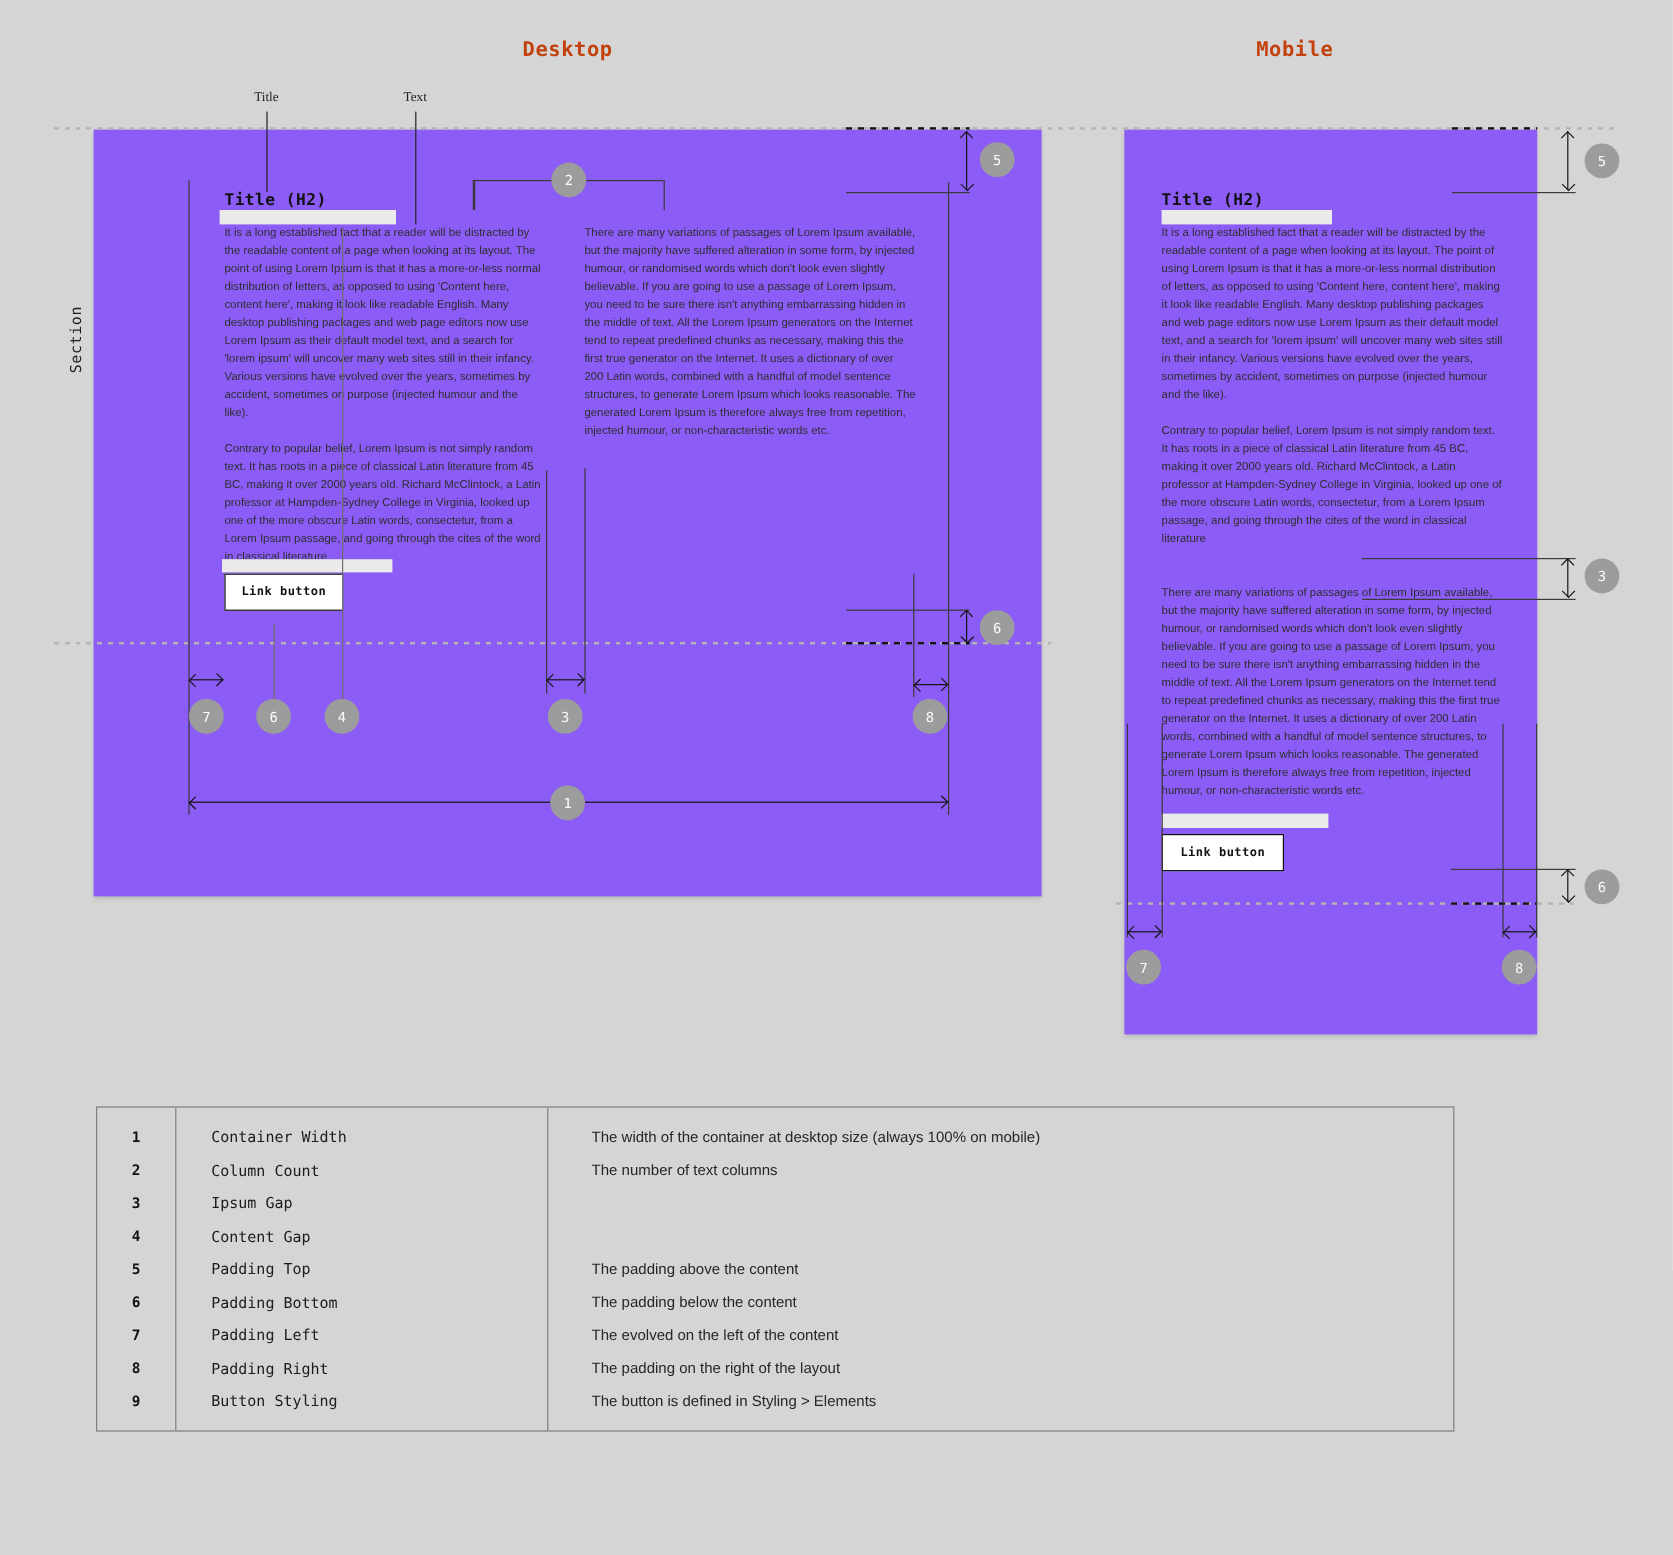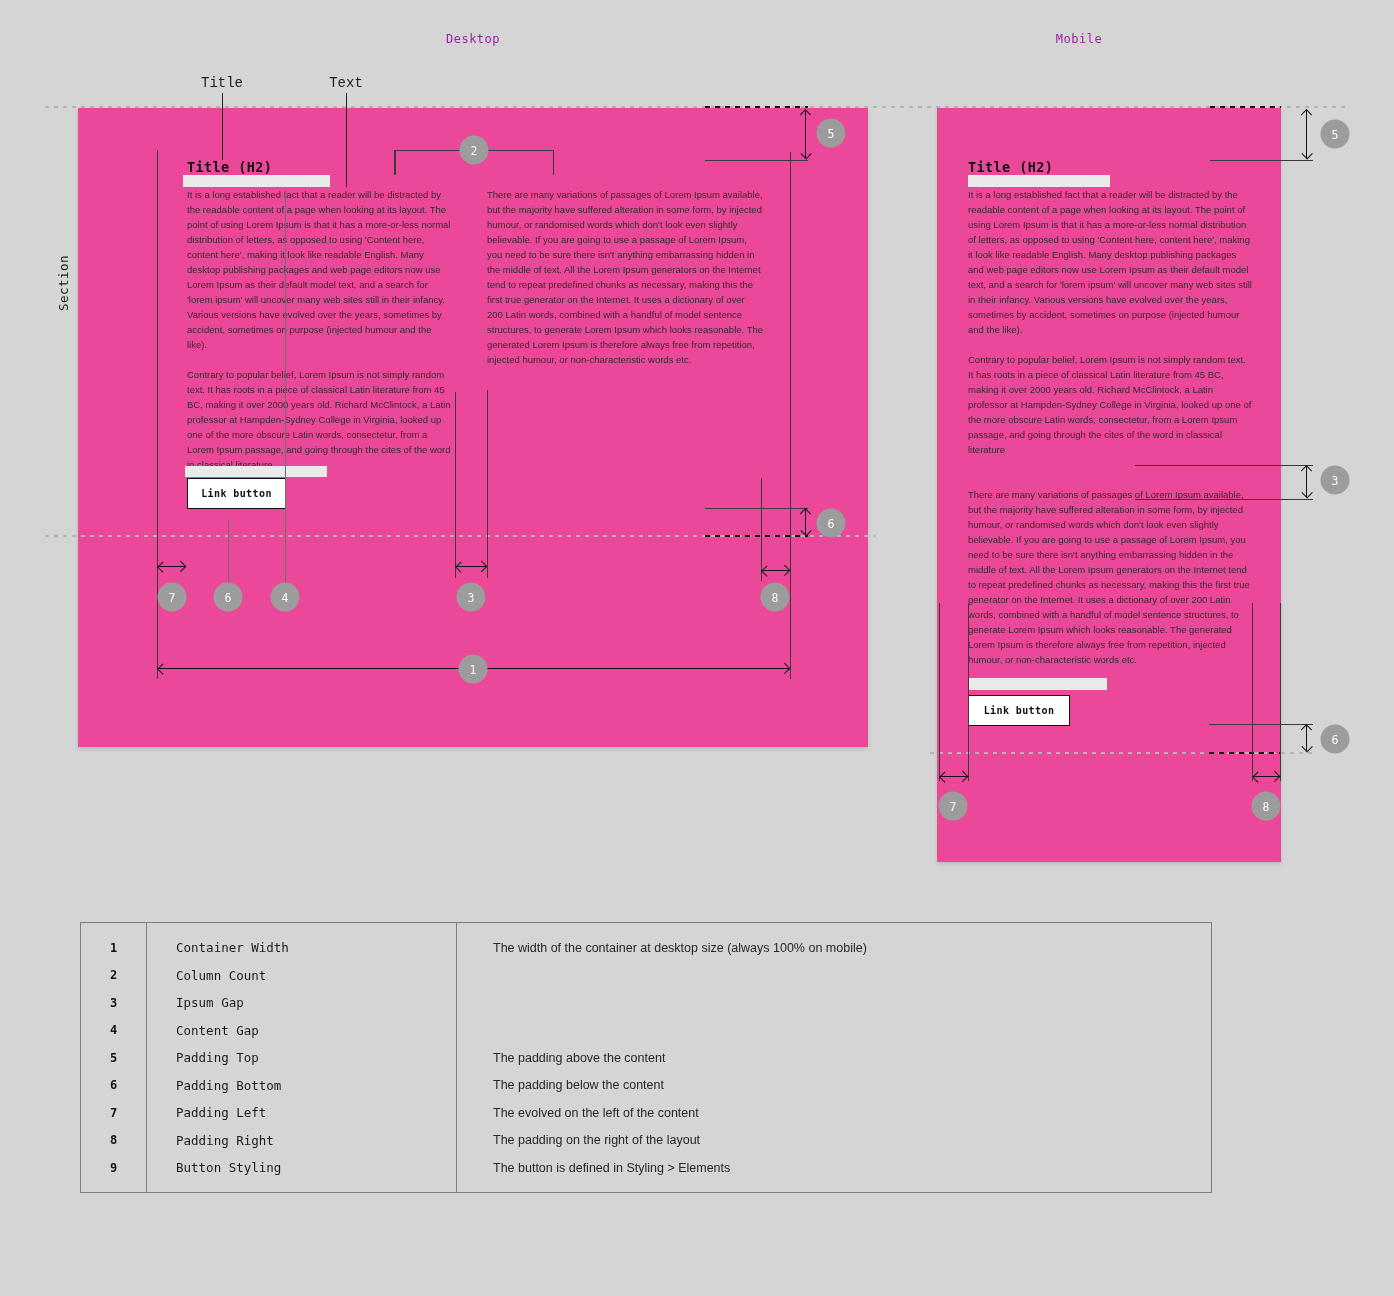--- a/index.html
+++ b/index.html
@@ -1,24 +1,24 @@
 <!DOCTYPE html>
 <html><head>
 <meta charset="utf-8">
 <style>
   html,body{margin:0;padding:0;}
   .page{position:relative;width:1394px;height:1296px;background:#d5d5d5;overflow:hidden;
         font-family:"Liberation Sans","DejaVu Sans",sans-serif;color:#2d2d2d;}
   
-  .panel{position:absolute;background:#ec4899;box-shadow:0 2px 4px rgba(0,0,0,.13);}
+  .panel{position:absolute;background:#8b5cf6;box-shadow:0 2px 4px rgba(0,0,0,.13);}
   
   .big-title{position:absolute;transform:translateX(-50%);font-family:"DejaVu Sans Mono","Liberation Mono",monospace;
-             font-weight:normal;font-size:12px;letter-spacing:.5px;color:#a21caf;}
-  .small-label{position:absolute;transform:translateX(-50%);font-family:Liberation Mono, monospace;
-             font-size:14px;color:#1d1d1d;}
+             font-weight:bold;font-size:17px;letter-spacing:.5px;color:#c2410c;}
+  .small-label{position:absolute;transform:translateX(-50%);font-family:Liberation Serif, serif;
+             font-size:11px;color:#1d1d1d;}
   .section-label{position:absolute;transform:translate(-50%,-50%) rotate(-90deg);white-space:nowrap;
              font-family:"DejaVu Sans Mono","Liberation Mono",monospace;font-size:12.5px;color:#1d1d1d;letter-spacing:.5px;}
   
   .h2-title{position:absolute;font-family:"DejaVu Sans Mono","Liberation Mono",monospace;
             font-weight:bold;font-size:13.5px;letter-spacing:.4px;color:#111;}
   .hbar{position:absolute;background:#eaeaea;}
   .textcol{position:absolute;font-size:9.5px;line-height:15px;color:#2e2e2e;}
   .textcol p{margin:0 0 15px 0;}
   .textcol p.gap-lg{margin-top:30px;}
   .link-btn{position:absolute;background:#fff;border:1.5px solid #111;display:flex;align-items:center;justify-content:center;
@@ -159,20 +159,21 @@
     <div class="divider" style="left:375px;"></div>
     <div class="tbody">
       <div class="trow">
         <div class="cell-num">1</div>
         <div class="cell-param">Container Width</div>
         <div class="cell-notes">The width of the container at desktop size (always 100% on mobile)</div>
       </div>
       <div class="trow">
         <div class="cell-num">2</div>
         <div class="cell-param">Column Count</div>
+        <div class="cell-notes">The number of text columns</div>
       </div>
       <div class="trow">
         <div class="cell-num">3</div>
         <div class="cell-param">Ipsum Gap</div>
       </div>
       <div class="trow">
         <div class="cell-num">4</div>
         <div class="cell-param">Content Gap</div>
       </div>
       <div class="trow">

